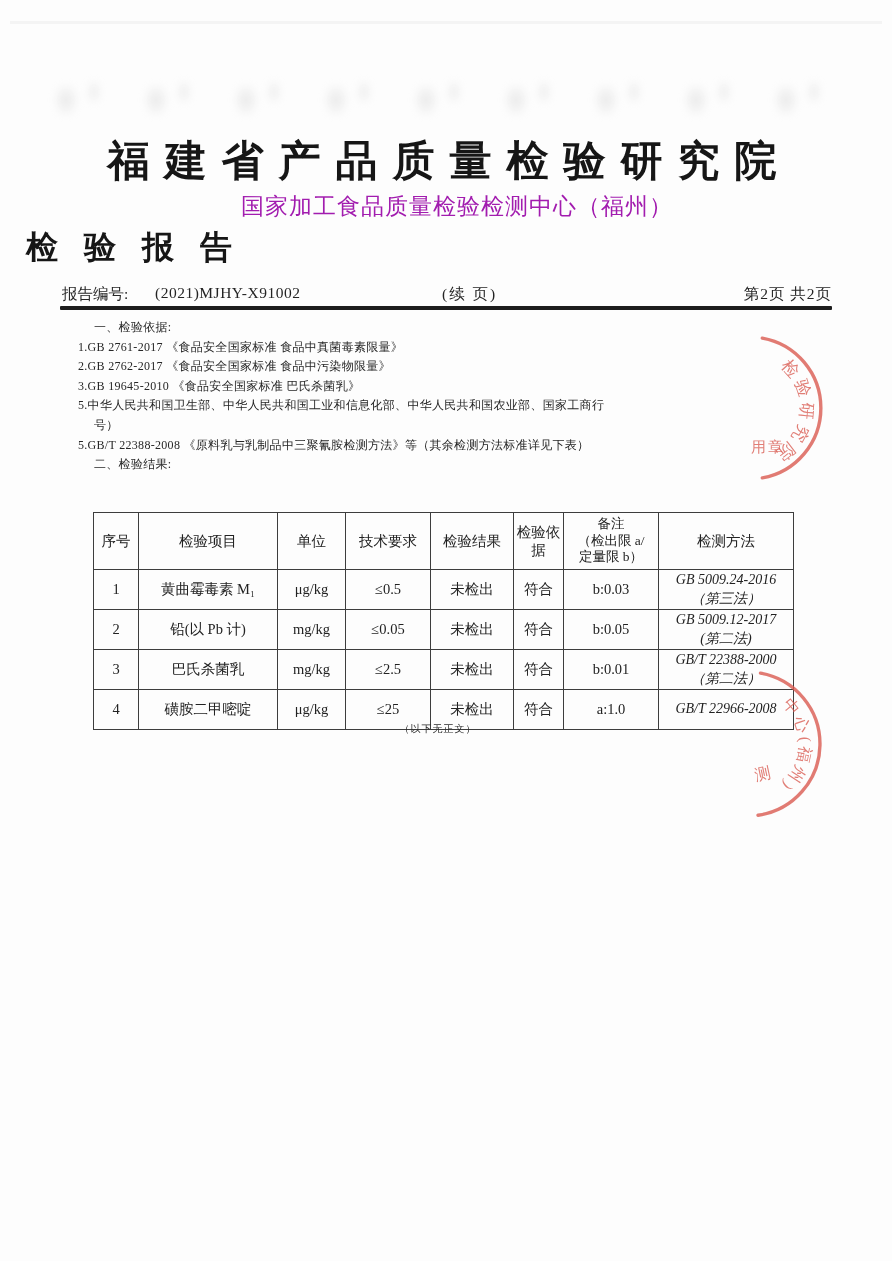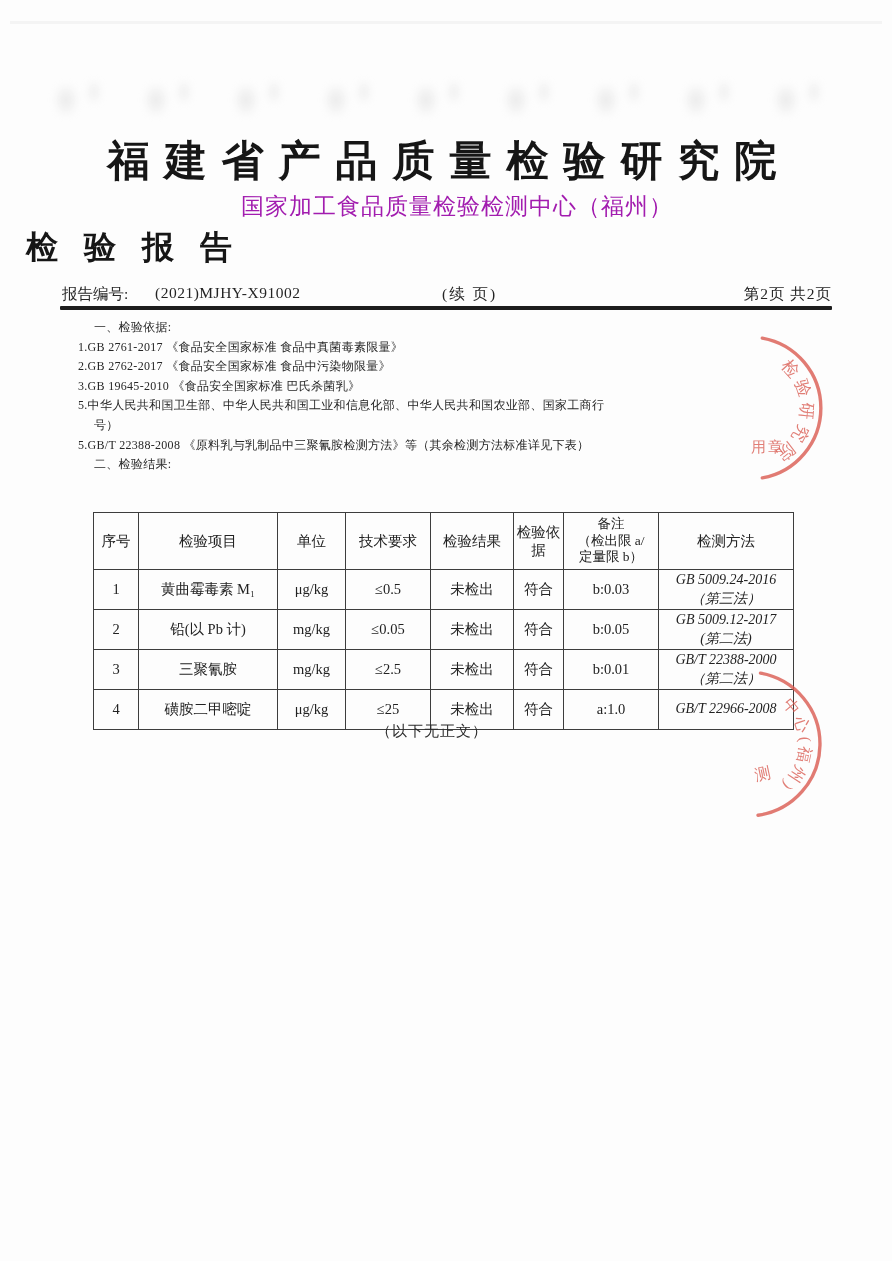--- a/index.html
+++ b/index.html
@@ -81,22 +81,22 @@
     padding:1px 2px;font-weight:400;
     overflow:hidden;
   }
   .result-table thead th{height:54px;line-height:1.25;}
   .result-table tbody td{height:37px;}
   .multiline{white-space:pre-line;}
   .th-note{font-size:13.5px;line-height:1.22;}
   .td-item{text-align:left;padding-left:8px;}
   .td-method{font-size:14px;line-height:1.3;text-align:left;padding-left:5px;font-style:italic;}
   .footer-note{
-    position:absolute;left:82px;top:722px;width:700px;
-    text-align:center;font-size:15px;color:#2c2c2c;letter-spacing:1px;
+    position:absolute;left:88px;top:722px;width:700px;
+    text-align:center;font-size:10px;color:#2c2c2c;letter-spacing:1px;
   }
   
   .seal{position:absolute;filter:blur(.4px);pointer-events:none;}
   .seal-top{left:733px;top:325px;width:112px;height:168px;}
   .seal-bottom{left:733px;top:658px;width:112px;height:170px;}
   .seal svg{width:100%;height:100%;}
   .seal .arc{fill:none;stroke:#d95a50;stroke-width:3.4;stroke-linecap:round;opacity:.8;}
   .seal text{fill:#d95a50;opacity:.78;font-family:"Liberation Serif","DejaVu Serif",serif;}
 </style>
 </head>
@@ -174,21 +174,21 @@
         <td>mg/kg</td>
         <td>≤0.05</td>
         <td>未检出</td>
         <td>符合</td>
         <td>b:0.05</td>
         <td class="multiline td-method">GB 5009.12-2017
 (第二法)</td>
       </tr>
       <tr>
         <td>3</td>
-        <td class="td-item">三聚氰胺</td>
+        <td class="td-item">巴氏杀菌乳</td>
         <td>mg/kg</td>
         <td>≤2.5</td>
         <td>未检出</td>
         <td>符合</td>
         <td>b:0.01</td>
         <td class="multiline td-method">GB/T 22388-2000
 （第二法）</td>
       </tr>
       <tr>
         <td>4</td>

